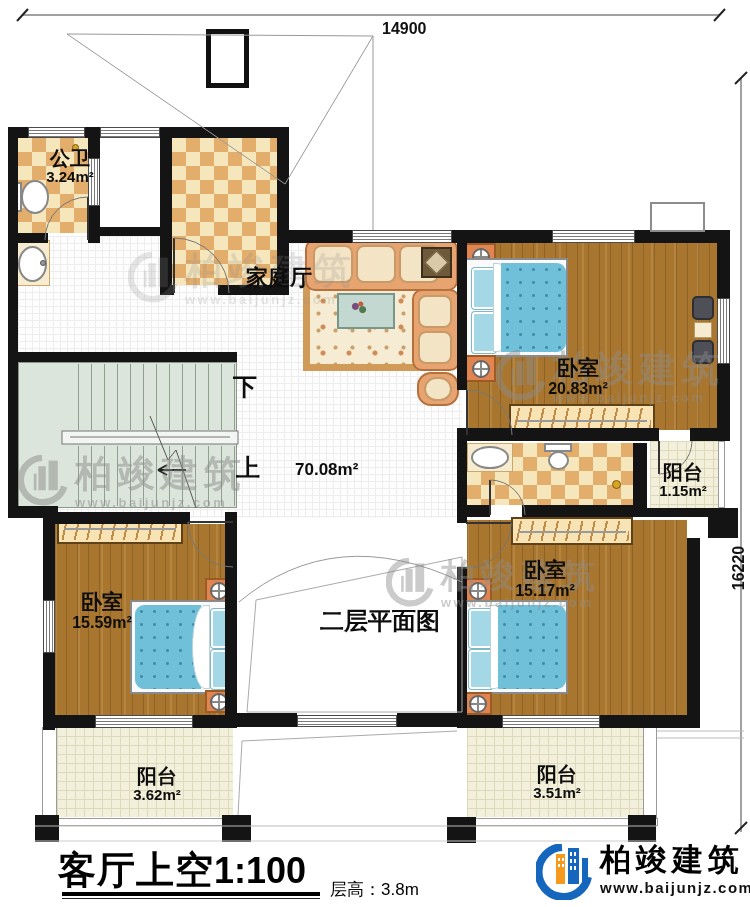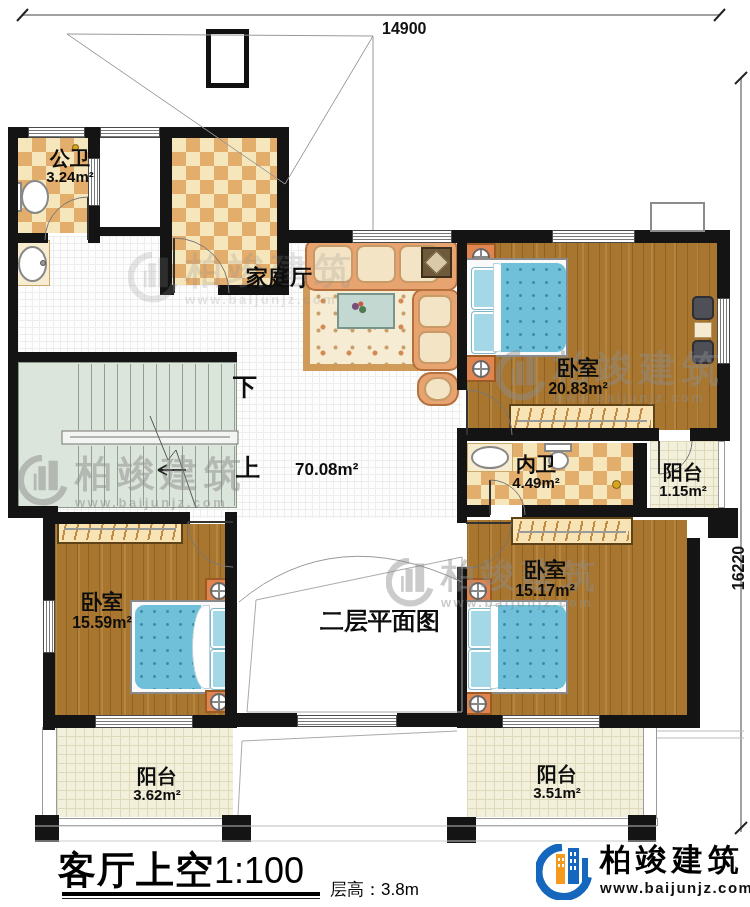--- a/index.html
+++ b/index.html
@@ -43,21 +43,21 @@
   .white-fixture{position:absolute;background:#fff;border:2px solid #888;box-sizing:border-box;}
   .gold-dot{position:absolute;background:#d8a520;border:1px solid #7a5a10;border-radius:50%;box-sizing:border-box;}
   
   .wm{position:absolute;display:flex;align-items:flex-start;gap:7px;color:#8d8d8d;}
   .wm-col{display:flex;flex-direction:column;}
   .wm-name{font-size:37px;font-weight:bold;letter-spacing:6px;line-height:1;}
   .wm-url{font-size:13px;font-weight:bold;letter-spacing:2.5px;margin-top:3px;}
   
   .tb-title{position:absolute;left:58px;top:845px;color:#000;white-space:nowrap;}
   .tb-title .t1{font-size:38px;font-weight:bold;letter-spacing:1px;}
-  .tb-title .t2{font-size:36px;font-weight:400;}
+  .tb-title .t2{font-size:36px;font-weight:700;}
   .tb-underline{position:absolute;left:62px;top:892px;width:258px;height:7px;border-top:4px solid #000;border-bottom:1px solid #222;box-sizing:border-box;}
   .tb-info{position:absolute;color:#000;font-size:17px;white-space:nowrap;}
   .logo{position:absolute;left:536px;top:844px;display:flex;align-items:flex-start;gap:8px;}
   .logo-name{font-size:31px;font-weight:900;letter-spacing:5px;color:#000;line-height:1.05;}
   .logo-url{font-size:15px;font-weight:bold;letter-spacing:1.5px;color:#111;margin-top:2px;}
 </style>
 </head>
 <body>
 
 <div id="plan">
@@ -317,24 +317,20 @@
 
   <div class="lbl" style="left:36px;top:147px;width:68px;">
     <div class="rname">公卫</div>
     <div class="rarea">3.24m²</div>
   </div>
   <div class="lbl" style="left:246px;top:266px;font-size:22px;">家庭厅</div>
   <div class="lbl" style="left:536px;top:356px;width:84px;">
     <div style="font-size:21px;">卧室</div>
     <div style="font-size:16px;">20.83m²</div>
   </div>
-  <div class="lbl" style="left:500px;top:453px;width:72px;">
-    <div class="rname">内卫</div>
-    <div class="rarea">4.49m²</div>
-  </div>
   <div class="lbl" style="left:650px;top:461px;width:66px;">
     <div class="rname">阳台</div>
     <div class="rarea">1.15m²</div>
   </div>
   <div class="lbl" style="left:295px;top:460px;font-size:17px;">70.08m²</div>
   <div class="lbl big-lbl" style="left:233px;top:374px;">下</div>
   <div class="lbl big-lbl" style="left:236px;top:455px;">上</div>
   <div class="lbl" style="left:60px;top:590px;width:84px;">
     <div style="font-size:21px;">卧室</div>
     <div style="font-size:16px;">15.59m²</div>

